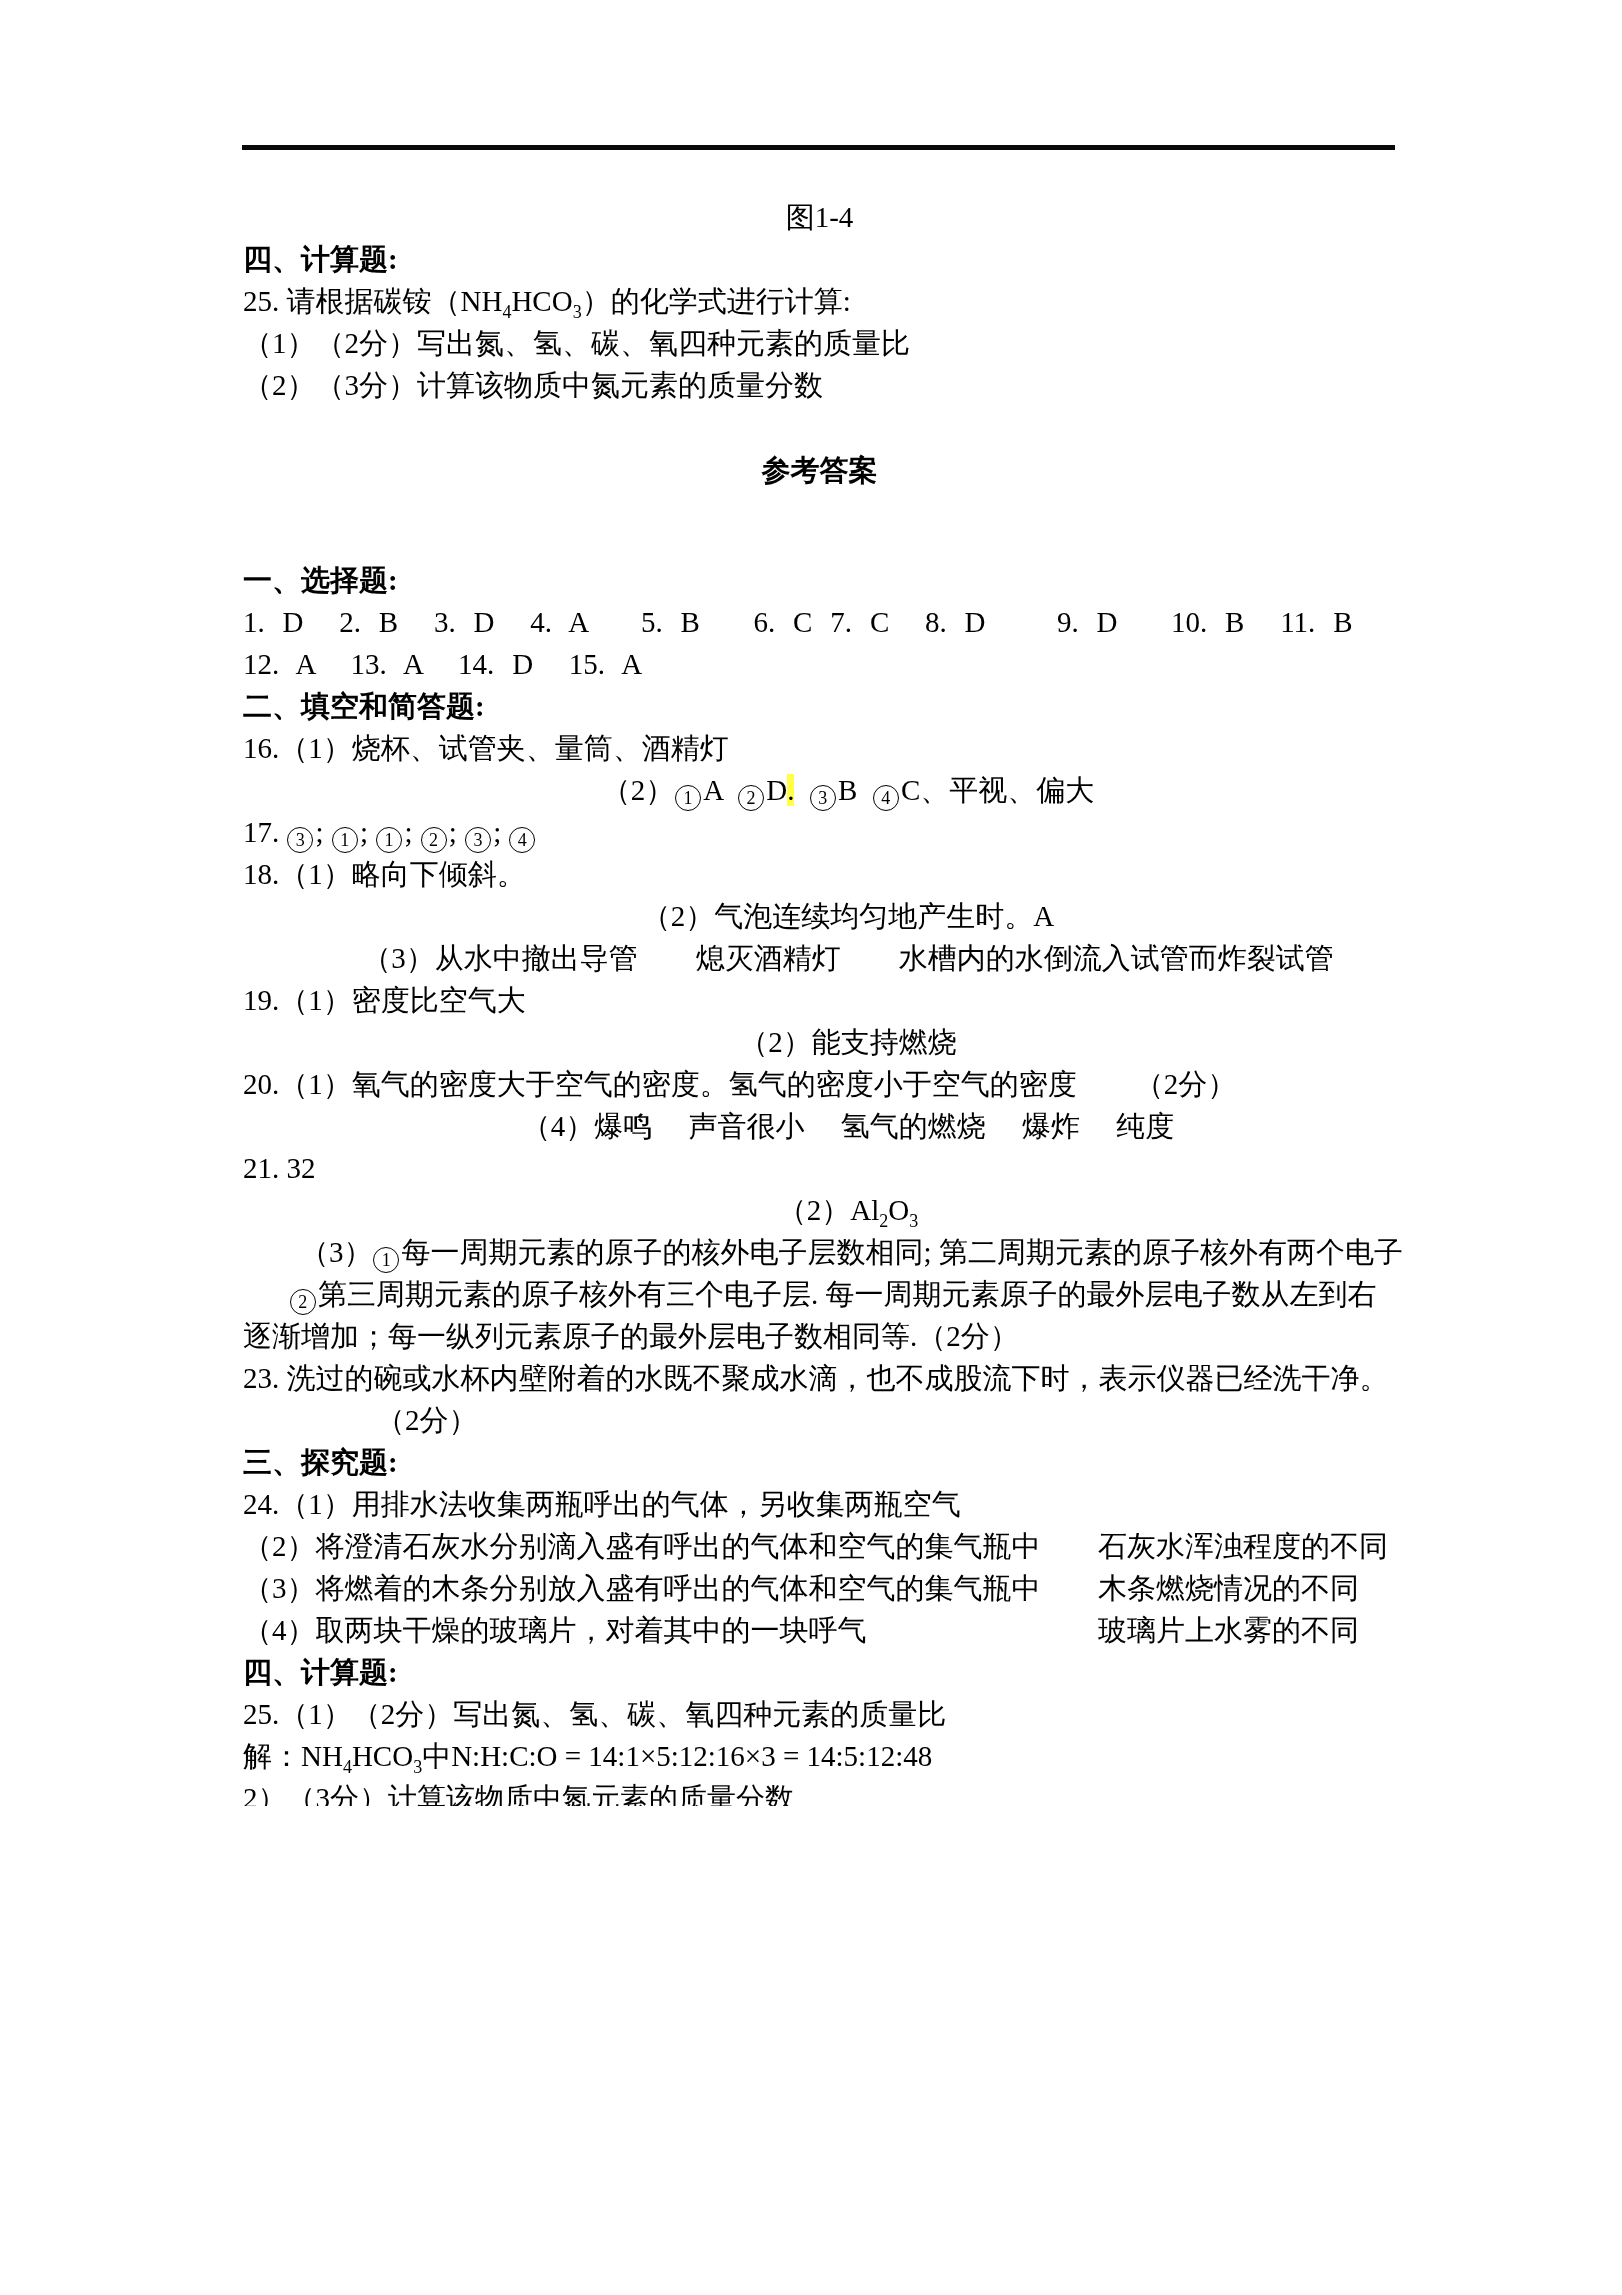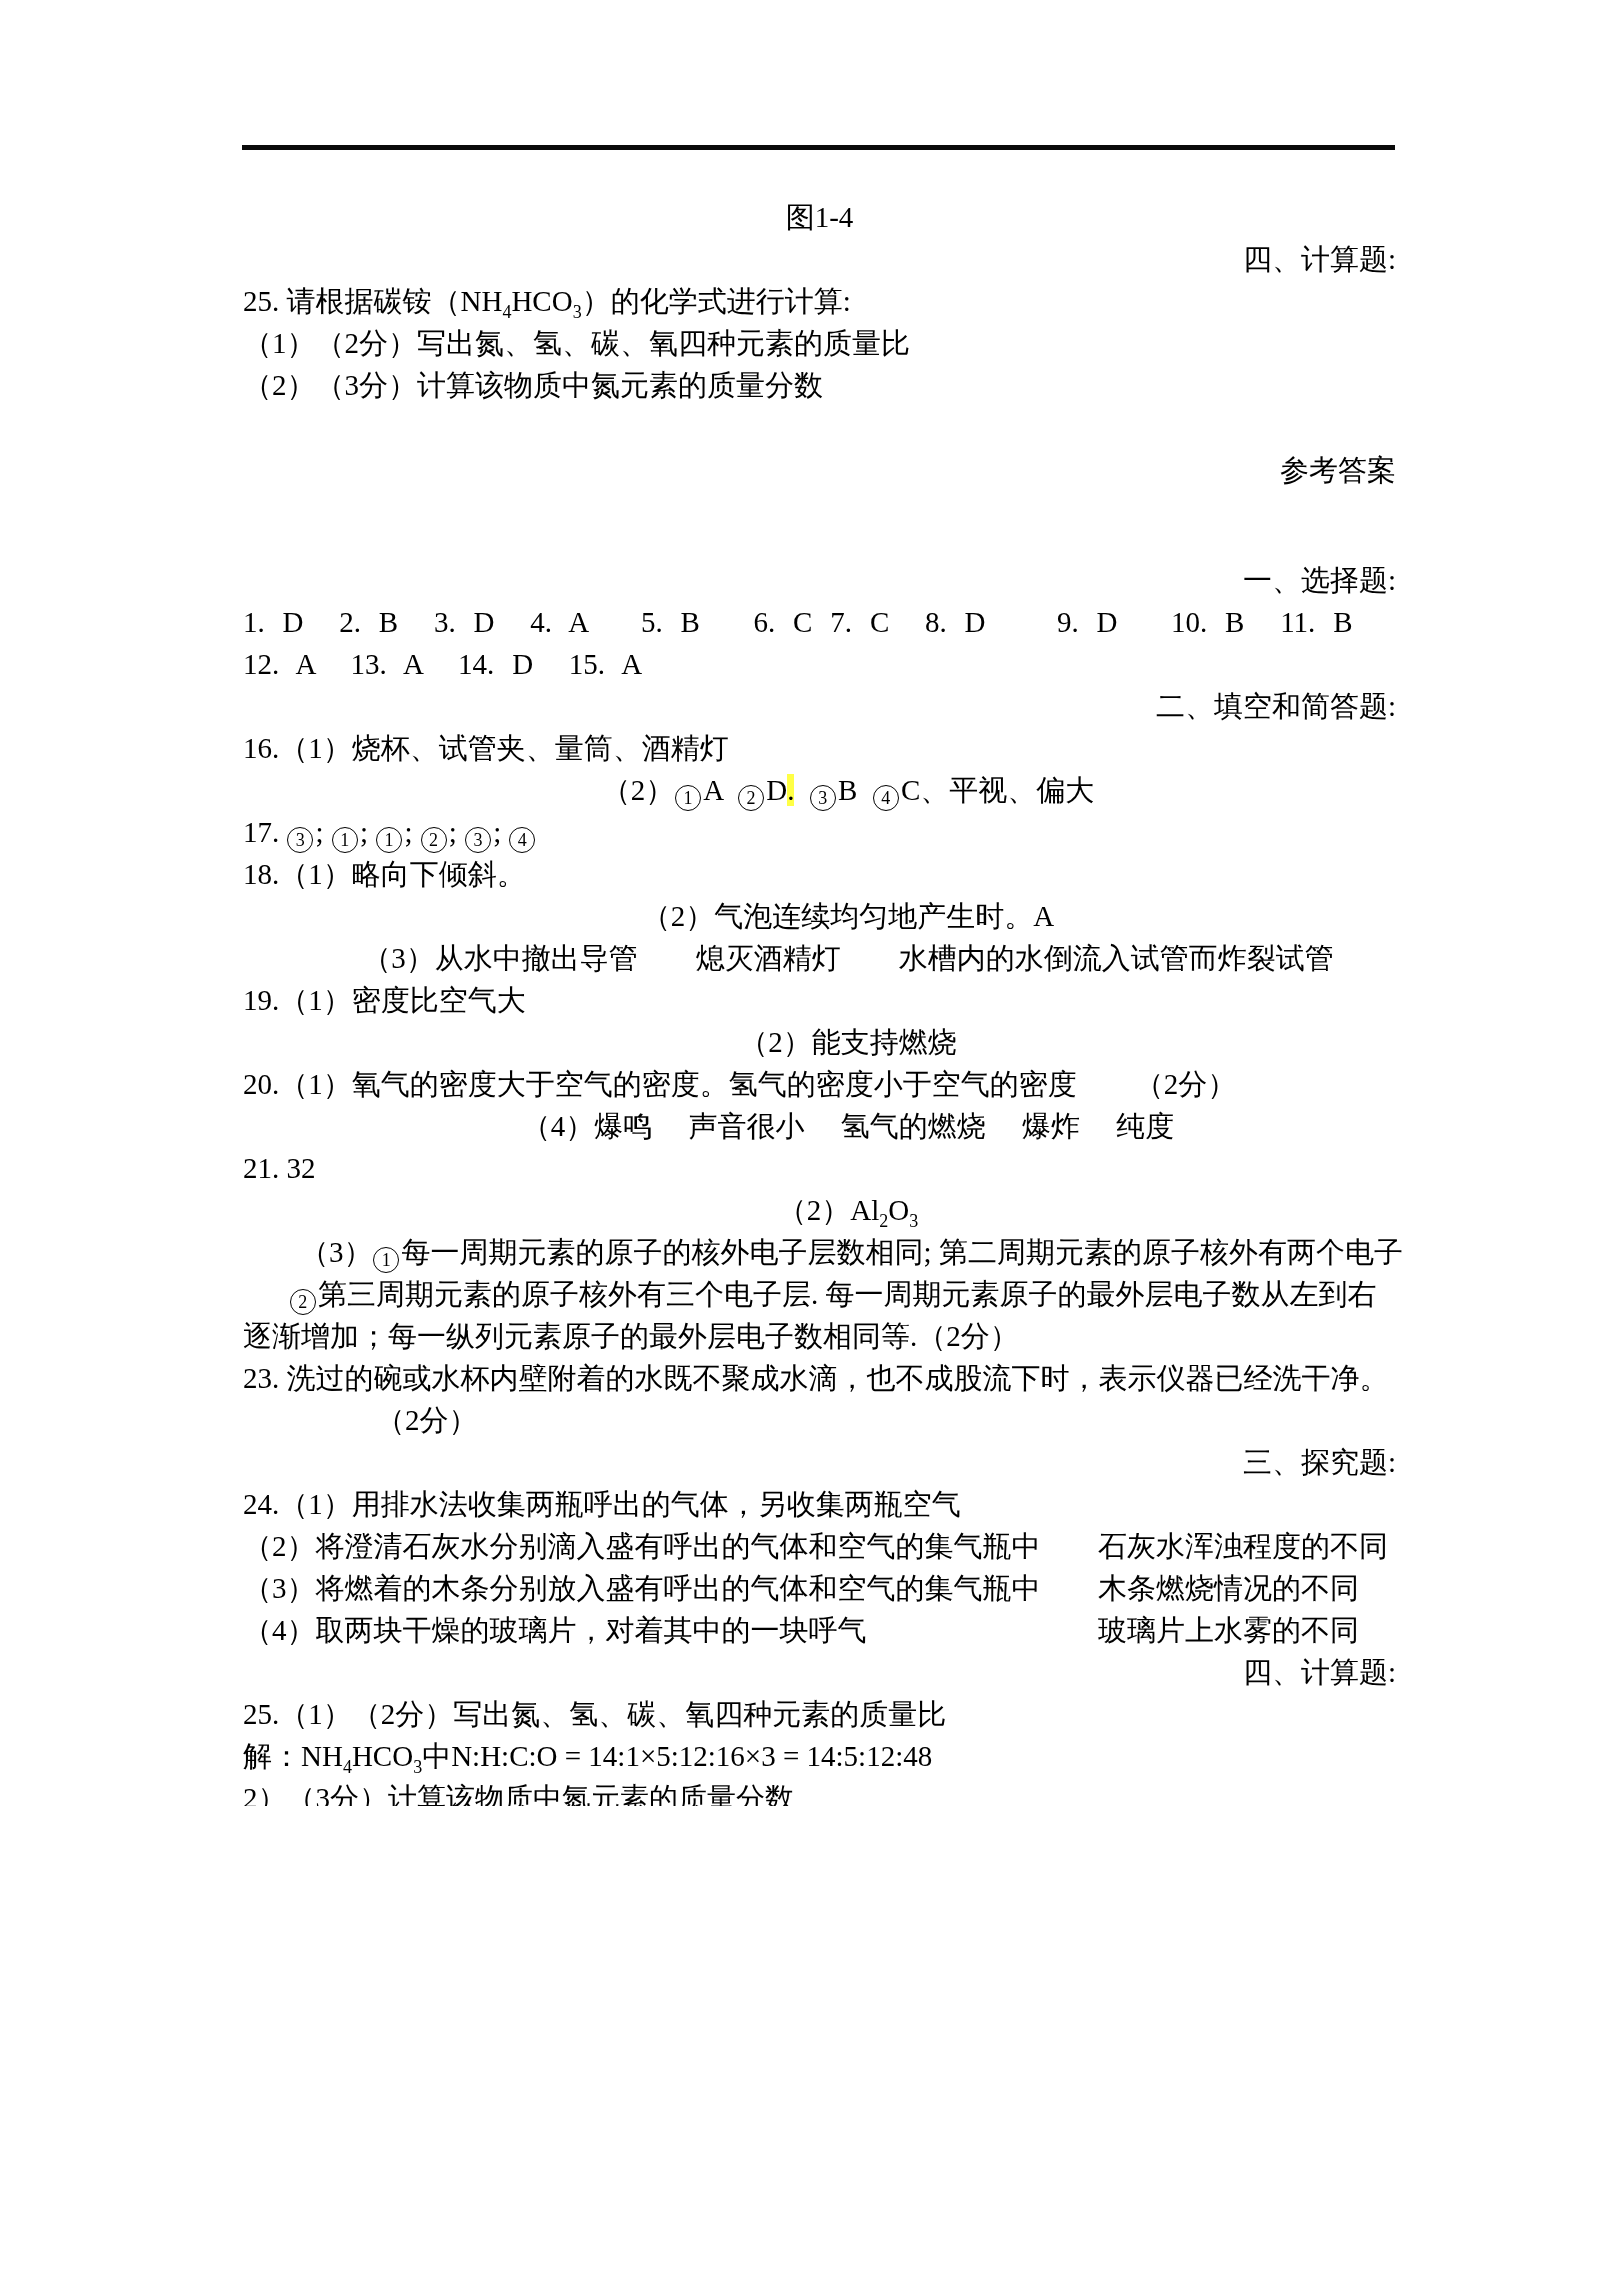--- a/index.html
+++ b/index.html
@@ -27,21 +27,21 @@
     top: 196px;
     width: 1153px;
   }
   .line {
     position: relative;
     height: 42px;
     line-height: 42px;
     white-space: pre;
   }
   .center { text-align: center; }
-  .bold { font-weight: normal; text-align: right; }
+  .bold { font-weight: bold; }
   .gap-title { margin-top: 43px; }
   .gap-section { margin-top: 68px; }
   .l1 { margin-left: 57px; text-align: center; }   
   .l2 { margin-left: 46px; }   
   .l3 { margin-left: 133px; }  
   .wide { word-spacing: 10.6px; }
   .circ {
     display: inline-flex;
     align-items: center;
     justify-content: center;

